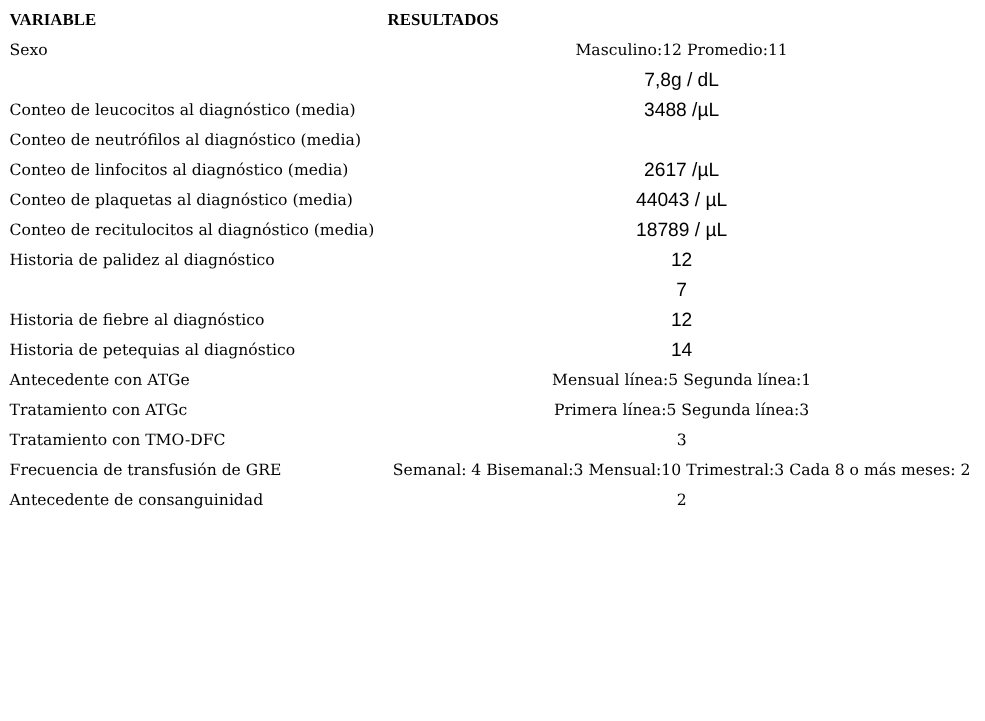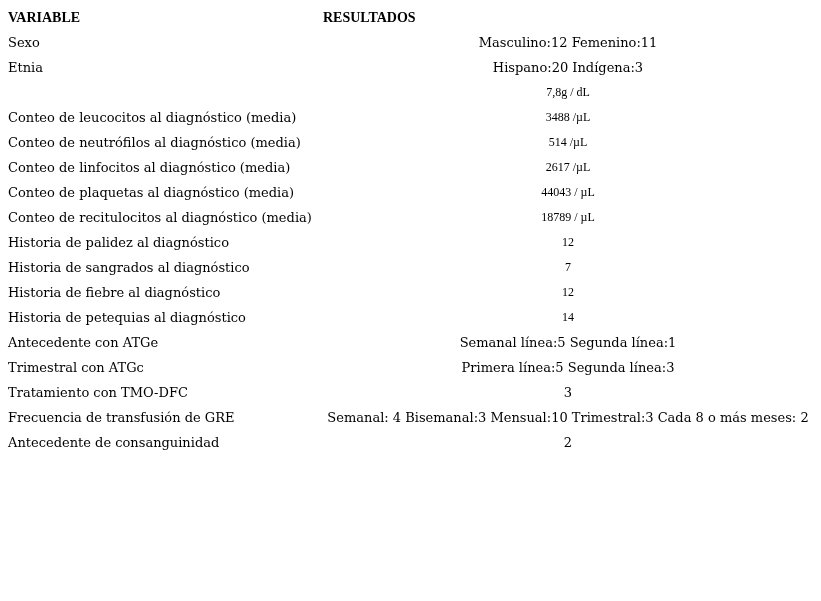--- a/index.html
+++ b/index.html
@@ -43,86 +43,80 @@
       left: 322px;
       width: 492px;
       top: 0;
       text-align: center;
     }
     .row.header .cell-res {
       text-align: left;
       left: 323px;
     }
     .cell-res.num {
-      font-family: Liberation Serif, serif;
-      font-size: 12px;
+      font-family: Liberation Sans, sans-serif;
+      font-size: 16px;
     }
   </style>
 </head>
 <body>
 
 <div class="table">
   <div class="row header">
     <span class="cell-var">VARIABLE</span>
     <span class="cell-res">RESULTADOS</span>
   </div>
 
   <div class="row">
     <span class="cell-var">Sexo</span>
-    <span class="cell-res">Masculino:12 Femenino:11</span>
-  </div>
-  <div class="row">
-    <span class="cell-var">Etnia</span>
-    <span class="cell-res">Hispano:20 Indígena:3</span>
+    <span class="cell-res">Masculino:12 Promedio:11</span>
   </div>
   <div class="row">
     <span class="cell-res num">7,8g / dL</span>
   </div>
   <div class="row">
     <span class="cell-var">Conteo de leucocitos al diagnóstico (media)</span>
     <span class="cell-res num">3488 /µL</span>
   </div>
   <div class="row">
     <span class="cell-var">Conteo de neutrófilos al diagnóstico (media)</span>
-    <span class="cell-res num">514 /µL</span>
   </div>
   <div class="row">
     <span class="cell-var">Conteo de linfocitos al diagnóstico (media)</span>
     <span class="cell-res num">2617 /µL</span>
   </div>
   <div class="row">
     <span class="cell-var">Conteo de plaquetas al diagnóstico (media)</span>
     <span class="cell-res num">44043 / µL</span>
   </div>
   <div class="row">
     <span class="cell-var">Conteo de recitulocitos al diagnóstico (media)</span>
     <span class="cell-res num">18789 / µL</span>
   </div>
   <div class="row">
     <span class="cell-var">Historia de palidez al diagnóstico</span>
     <span class="cell-res num">12</span>
   </div>
   <div class="row">
-    <span class="cell-var">Historia de sangrados al diagnóstico</span>
     <span class="cell-res num">7</span>
   </div>
   <div class="row">
     <span class="cell-var">Historia de fiebre al diagnóstico</span>
     <span class="cell-res num">12</span>
   </div>
   <div class="row">
     <span class="cell-var">Historia de petequias al diagnóstico</span>
     <span class="cell-res num">14</span>
   </div>
   <div class="row">
     <span class="cell-var">Antecedente con ATGe</span>
-    <span class="cell-res">Semanal línea:5 Segunda línea:1</span>
+    <span class="cell-res">Mensual línea:5 Segunda línea:1</span>
   </div>
   <div class="row">
-    <span class="cell-var">Trimestral con ATGc</span>
+    <span class="cell-var">Tratamiento con ATGc</span>
     <span class="cell-res">Primera línea:5 Segunda línea:3</span>
   </div>
   <div class="row">
     <span class="cell-var">Tratamiento con TMO-DFC</span>
     <span class="cell-res">3</span>
   </div>
   <div class="row">
     <span class="cell-var">Frecuencia de transfusión de GRE</span>
     <span class="cell-res">Semanal: 4 Bisemanal:3 Mensual:10 Trimestral:3 Cada 8 o más meses: 2</span>
   </div>

